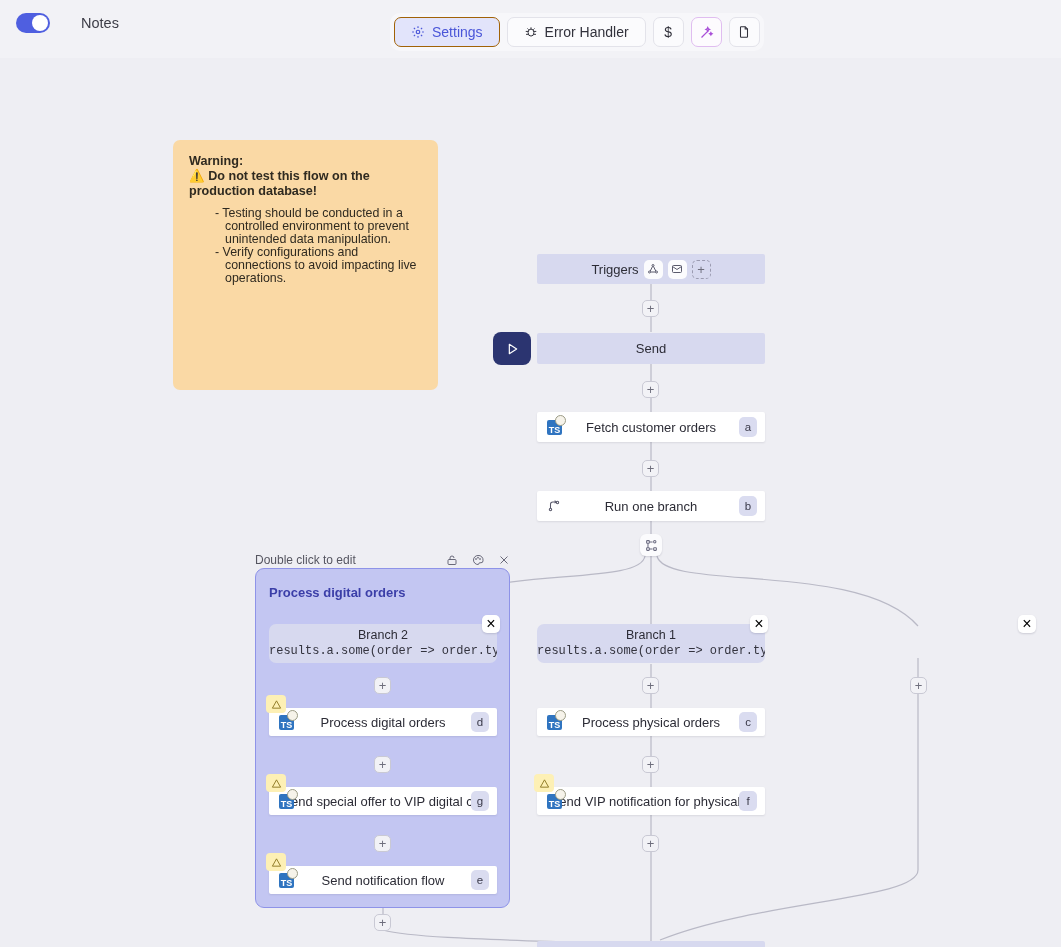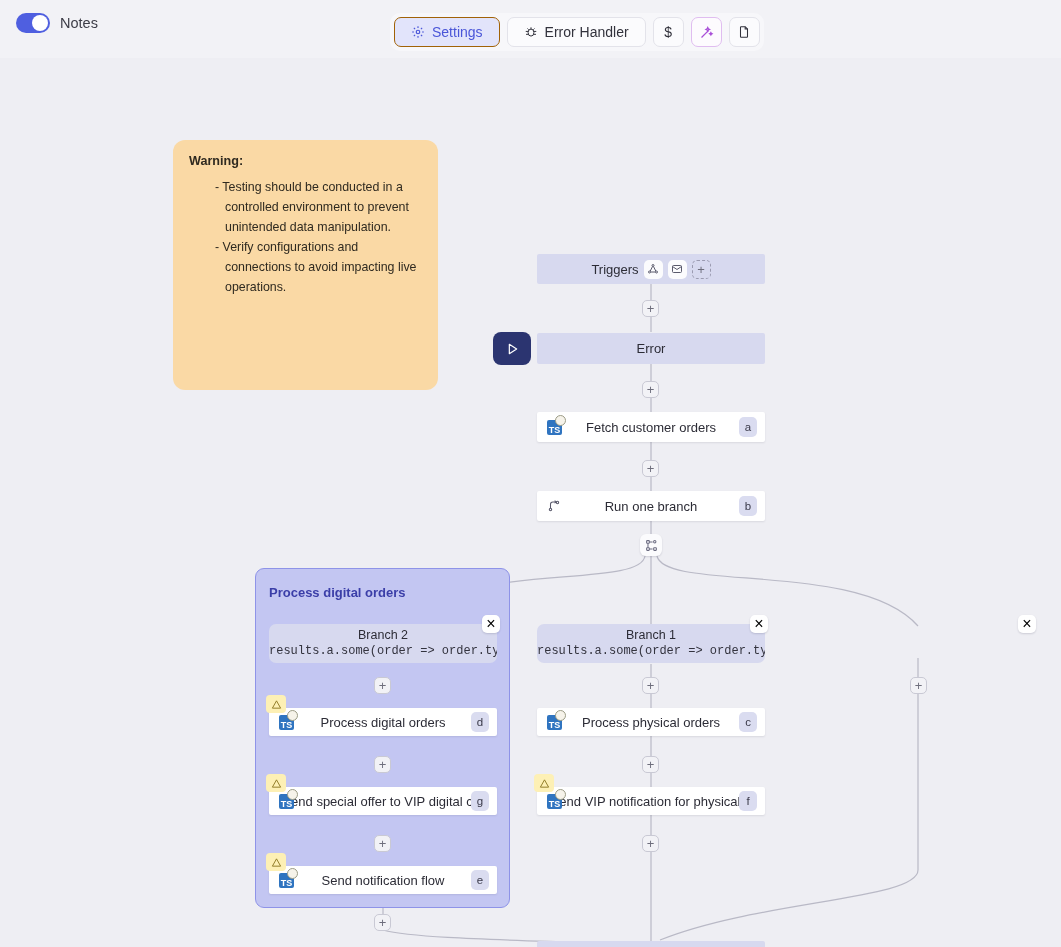--- a/index.html
+++ b/index.html
@@ -41,20 +41,21 @@
   .toggle .knob {
     position: absolute;
     top: 2px; right: 2px;
     width: 16px; height: 16px;
     border-radius: 50%;
     background: #ffffff;
   }
   .notes-label {
     font-size: 14.5px;
     color: #3c3c46;
+    margin-left: 21px;
   }
 
   .toolbar {
     position: absolute;
     left: 390px; top: 13px;
     display: flex;
     align-items: center;
     gap: 7px;
     background: #f7f7fa;
     border-radius: 10px;
@@ -84,35 +85,35 @@
   .tbtn.magic { border: 1px solid #e0bdf0; background:#fdfbfe; }
   .tbtn svg { display:block; }
 
   
   .note {
     position: absolute;
     left: 173px; top: 140px;
     width: 265px;
     height: 250px;
     background: #fad9a5;
-    border-radius: 12px;
+    border-radius: 7px;
     box-sizing: border-box;
     padding: 14px 16px;
     color: #2f2a20;
   }
   .note .t1 { font-size: 12.6px; font-weight: bold; line-height: 15px;}
   .note .t2 { font-size: 12.6px; font-weight: bold; line-height: 15px; }
   .note ul {
     margin: 8px 0 0 0;
     padding-left: 26px;
     list-style: none;
   }
   .note li {
     font-size: 12.4px;
-    line-height: 20px;
+    line-height: 13px;
     margin-bottom: 0px;
     text-indent: -10px;
     padding-left: 10px;
   }
 
   
   .canvas { position:absolute; inset:0; }
   svg.edges { position:absolute; left:0; top:0; width:1061px; height:947px; pointer-events:none; }
 
   
@@ -358,20 +359,24 @@
             <path d="M14 3H7a1 1 0 0 0-1 1v16a1 1 0 0 0 1 1h10a1 1 0 0 0 1-1V7z"></path>
             <path d="M14 3v4h4"></path>
           </svg>
         </span>
       </div>
     </div>
   </div>
 
   <div class="note">
     <div class="t1">Warning:</div>
+    <div class="t2">
+      <span>⚠️</span>
+      <span>Do not test this flow on the production database!</span>
+    </div>
     <ul>
       <li>- Testing should be conducted in a controlled environment to prevent unintended data manipulation.</li>
       <li>- Verify configurations and connections to avoid impacting live operations.</li>
     </ul>
   </div>
 
   <div class="canvas">
     <svg class="edges">
       <g stroke="#b9b9c6" stroke-width="1.2" fill="none">
 
@@ -424,21 +429,21 @@
     </div>
 
     <div class="plus" style="left:642px; top:300px;">+</div>
 
     <div class="playbtn">
       <svg width="16" height="16" viewBox="0 0 24 24" fill="none" stroke="#ffffff" stroke-width="1.8" stroke-linejoin="round">
         <path d="M8 5l11 7-11 7z"></path>
       </svg>
     </div>
     <div class="node pill" style="left:537px; top:333px; width:228px; height:31px;">
-      <span class="label">Error</span>
+      <span class="label">Send</span>
     </div>
 
     <div class="plus" style="left:642px; top:381px;">+</div>
 
     <div class="node card" style="left:537px; top:412px; width:228px; height:30px;">
       <span class="lefticon">
         <span class="ts">TS<span class="dot"></span></span>
       </span>
       <span class="label">Fetch customer orders</span>
       <span class="badge-letter">a</span>
@@ -462,20 +467,44 @@
     <div class="splitbtn" style="left:640px; top:534px;">
       <svg width="13" height="13" viewBox="0 0 24 24" fill="none" stroke="#6b6b80" stroke-width="1.9">
         <rect x="3" y="3" width="5" height="5" rx="1"></rect>
         <rect x="3" y="16" width="5" height="5" rx="1"></rect>
         <rect x="16" y="16" width="5" height="5" rx="1"></rect>
         <circle cx="18" cy="5" r="2.2"></circle>
         <path d="M8 5.5h6M5.5 8v8M8 18.5h6"></path>
       </svg>
     </div>
 
+    <div class="group-hdr">
+      <span class="hint">Double click to edit</span>
+      <span class="icons">
+        <span>
+          <svg width="12" height="12" viewBox="0 0 24 24" fill="none" stroke="#5a5a6c" stroke-width="1.8">
+            <rect x="4" y="11" width="16" height="10" rx="2"></rect>
+              <path d="M8 11V8a4 4 0 0 1 8 0"></path>
+          </svg>
+        </span>
+        <span>
+          <svg width="12" height="12" viewBox="0 0 24 24" fill="none" stroke="#5a5a6c" stroke-width="1.8">
+            <path d="M12 3a9 9 0 1 0 0 18c1 0 1.6-.7 1.6-1.5 0-1.5 1-2 2.2-2H18a4 4 0 0 0 4-4A9 9 0 0 0 12 3z"></path>
+            <circle cx="8" cy="10" r="1"></circle>
+              <circle cx="12" cy="7.5" r="1"></circle>
+              <circle cx="16" cy="10" r="1"></circle>
+          </svg>
+        </span>
+        <span>
+          <svg width="12" height="12" viewBox="0 0 24 24" fill="none" stroke="#5a5a6c" stroke-width="1.8">
+            <path d="M5 5l14 14M19 5L5 19"></path>
+          </svg>
+        </span>
+      </span>
+    </div>
     <div class="group"></div>
     <div class="group-title">Process digital orders</div>
 
     <div class="branchnode" style="left:269px; top:624px; width:228px;">
       <div class="bt">Branch 2</div>
       <div class="bc">results.a.some(order =&gt; order.type</div>
     </div>
     <div class="closebtn" style="left:482px; top:615px;">×</div>
 
     <div class="plus" style="left:374px; top:677px;">+</div>

